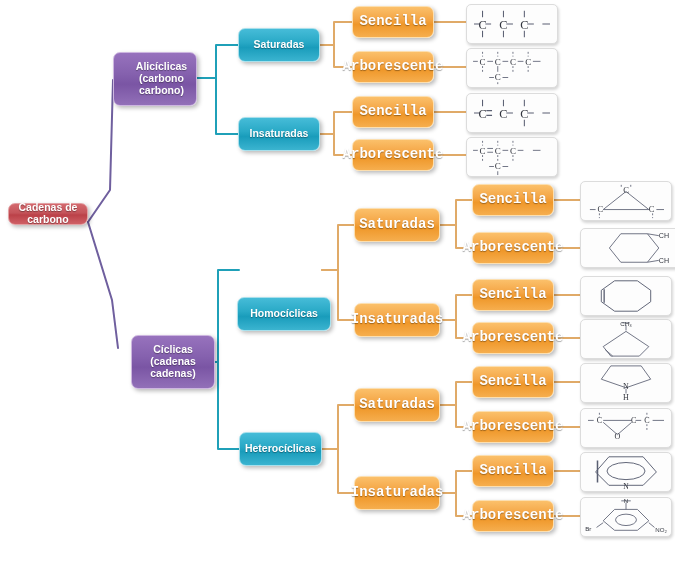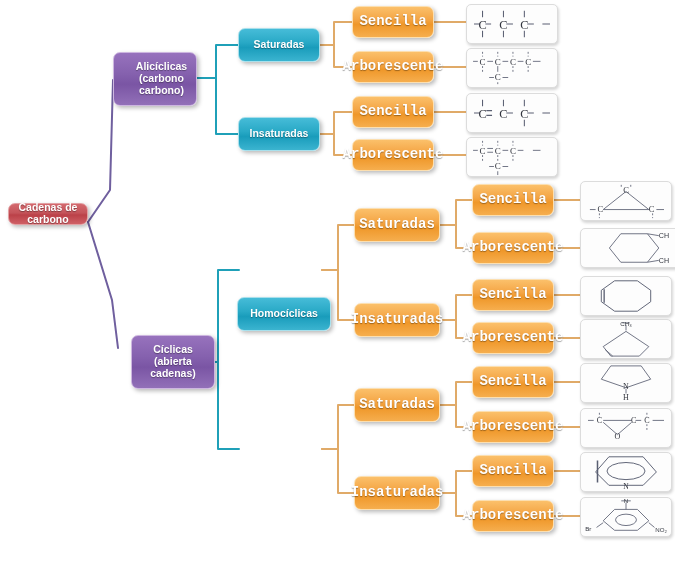--- a/index.html
+++ b/index.html
@@ -92,33 +92,36 @@
     <span class="lbl">
       <span>Alicíclicas</span><br>
       <span>(carbono</span><br>
       <span>carbono)</span>
     </span>
   </div>
 
   <div class="node n-purple" style="left:131px;top:335px;width:84px;height:54px;">
     <span class="lbl">
       <span>Cíclicas</span><br>
-      <span>(abierta</span><br>
+      <span>(cadenas</span><br>
       <span>cadenas)</span>
     </span>
   </div>
 
   <div class="node n-teal" style="left:238px;top:28px;width:82px;height:34px;">
     <span class="lbl">Saturadas</span>
   </div>
   <div class="node n-teal" style="left:238px;top:117px;width:82px;height:34px;">
     <span class="lbl">Insaturadas</span>
   </div>
   <div class="node n-teal" style="left:237px;top:253px;width:94px;height:34px;margin-top:44px;">
     <span class="lbl">Homocíclicas</span>
+  </div>
+  <div class="node n-teal" style="left:239px;top:432px;width:83px;height:34px;">
+    <span class="lbl">Heterocíclicas</span>
   </div>
 
   <div class="node n-orange" style="left:354px;top:208px;width:86px;height:34px;">
     <span class="lbl">Saturadas</span>
   </div>
   <div class="node n-orange" style="left:354px;top:303px;width:86px;height:34px;">
     <span class="lbl">Insaturadas</span>
   </div>
   <div class="node n-orange" style="left:354px;top:388px;width:86px;height:34px;">
     <span class="lbl">Saturadas</span>

